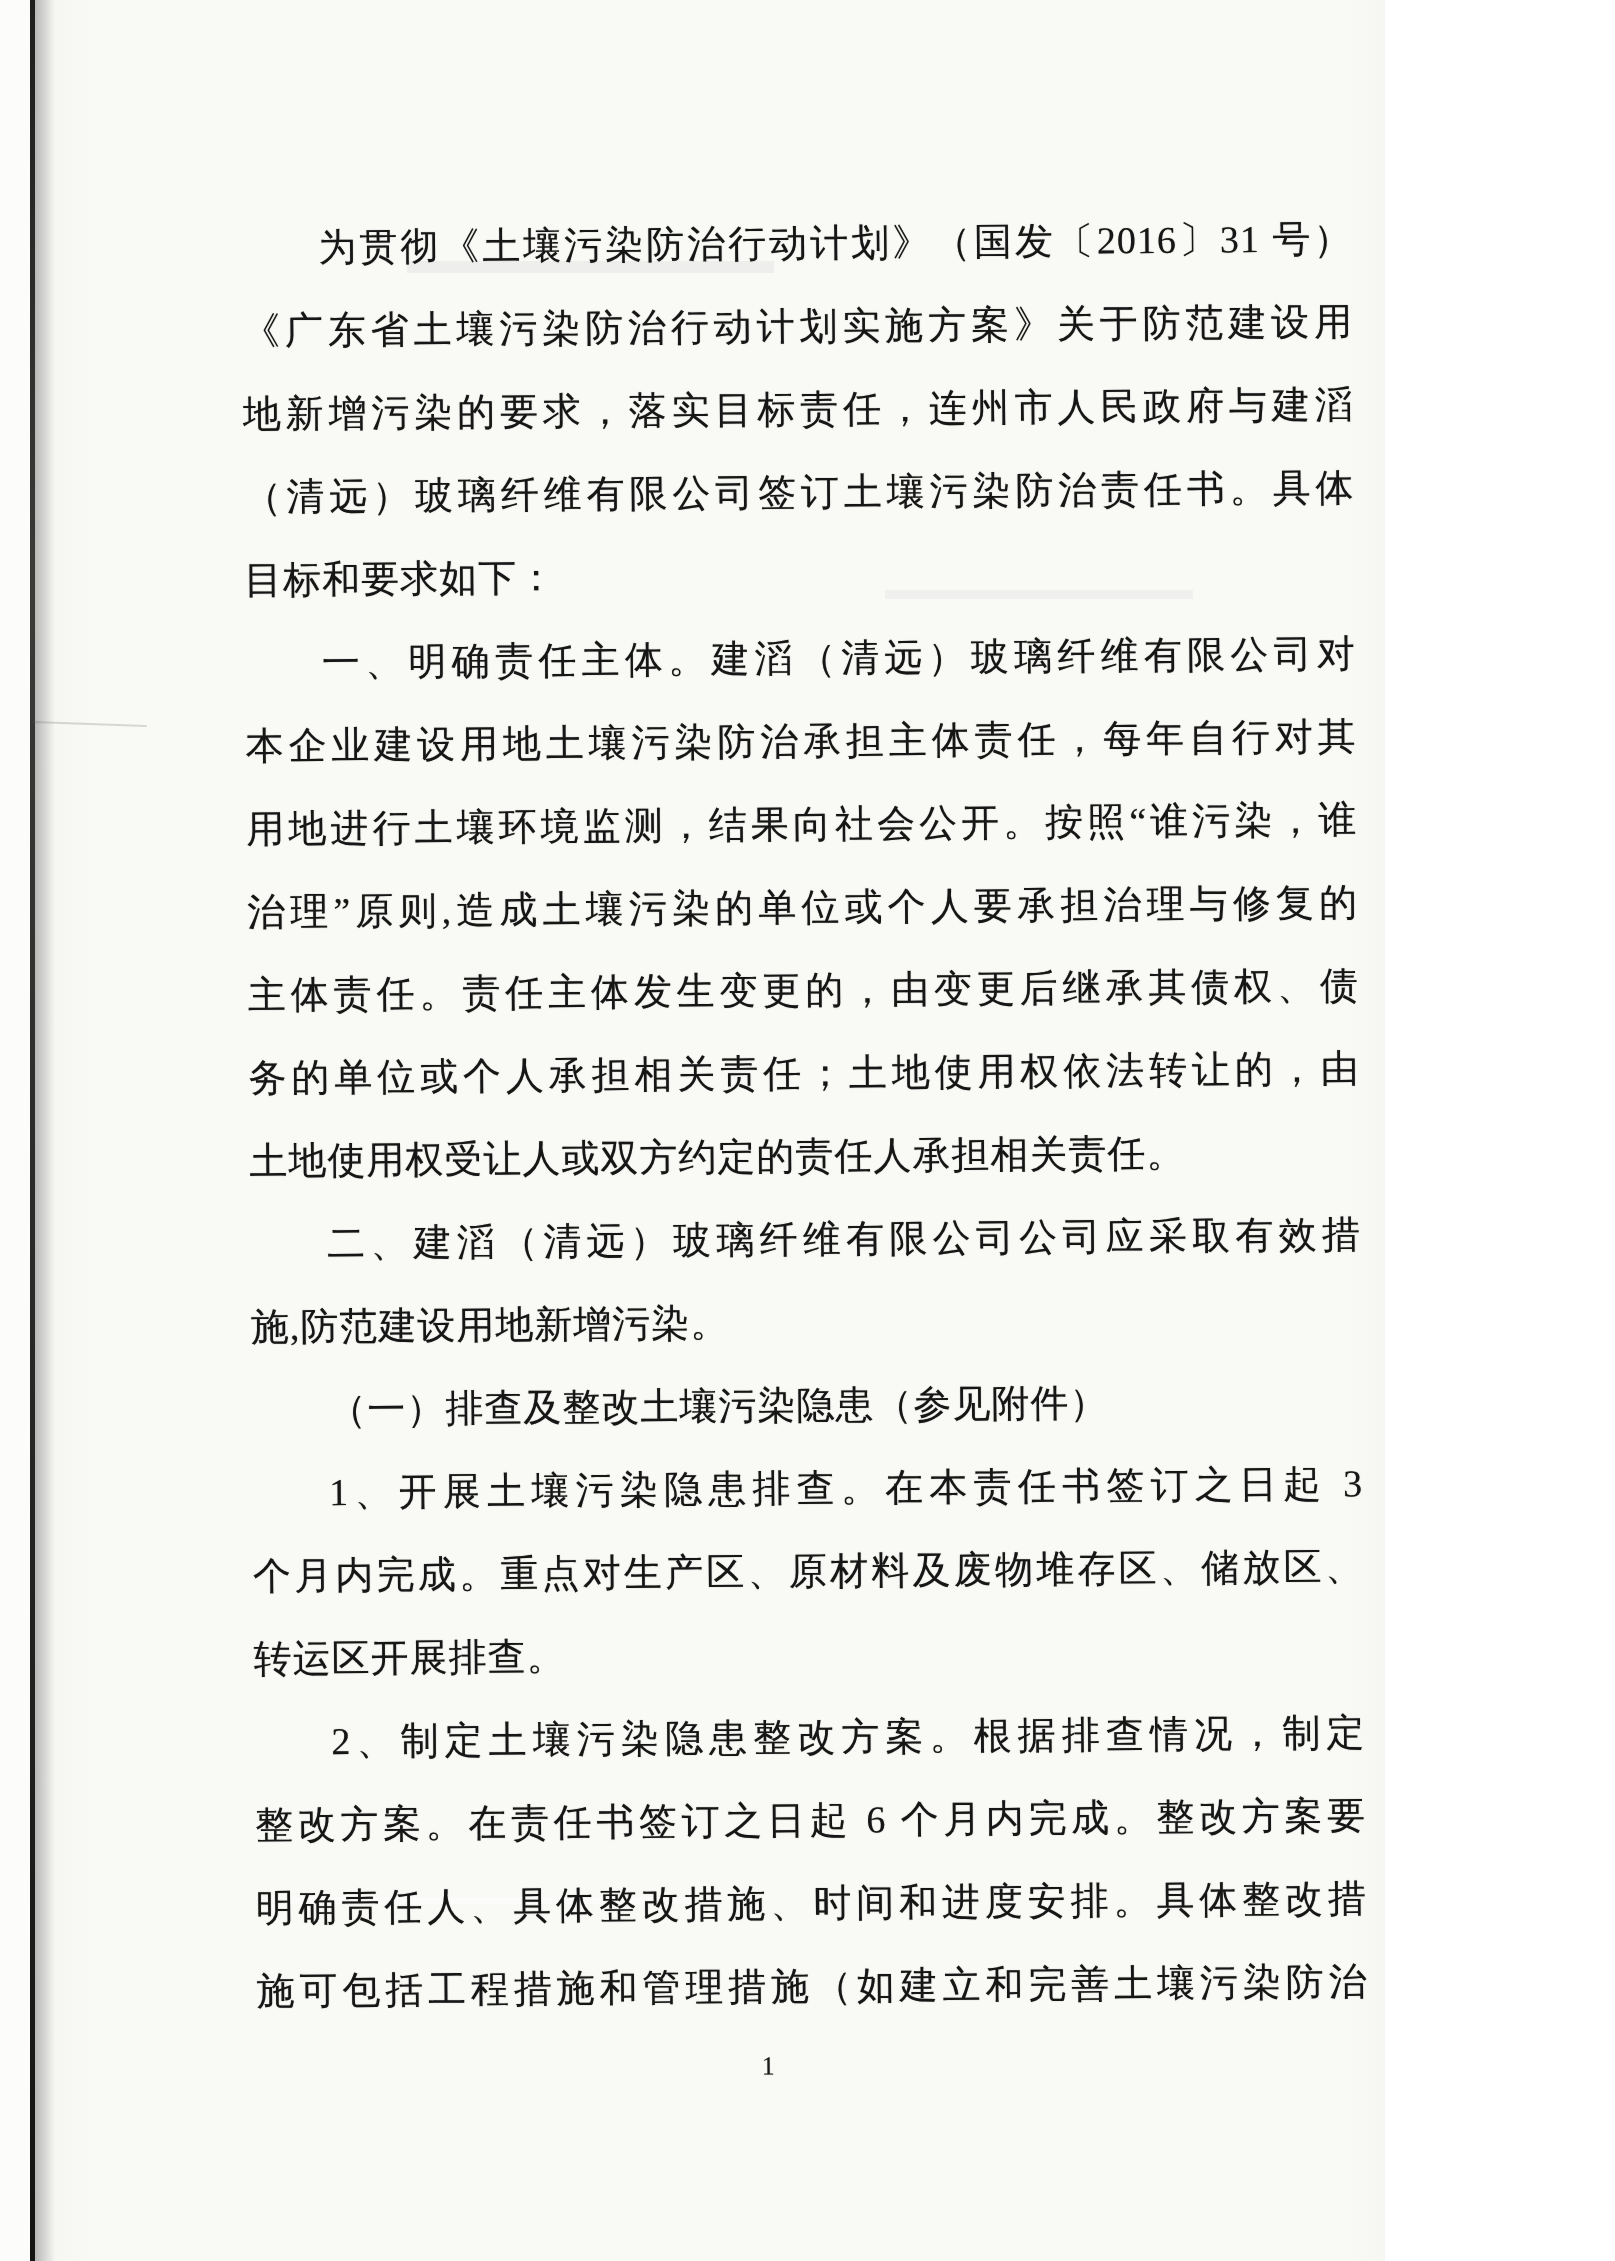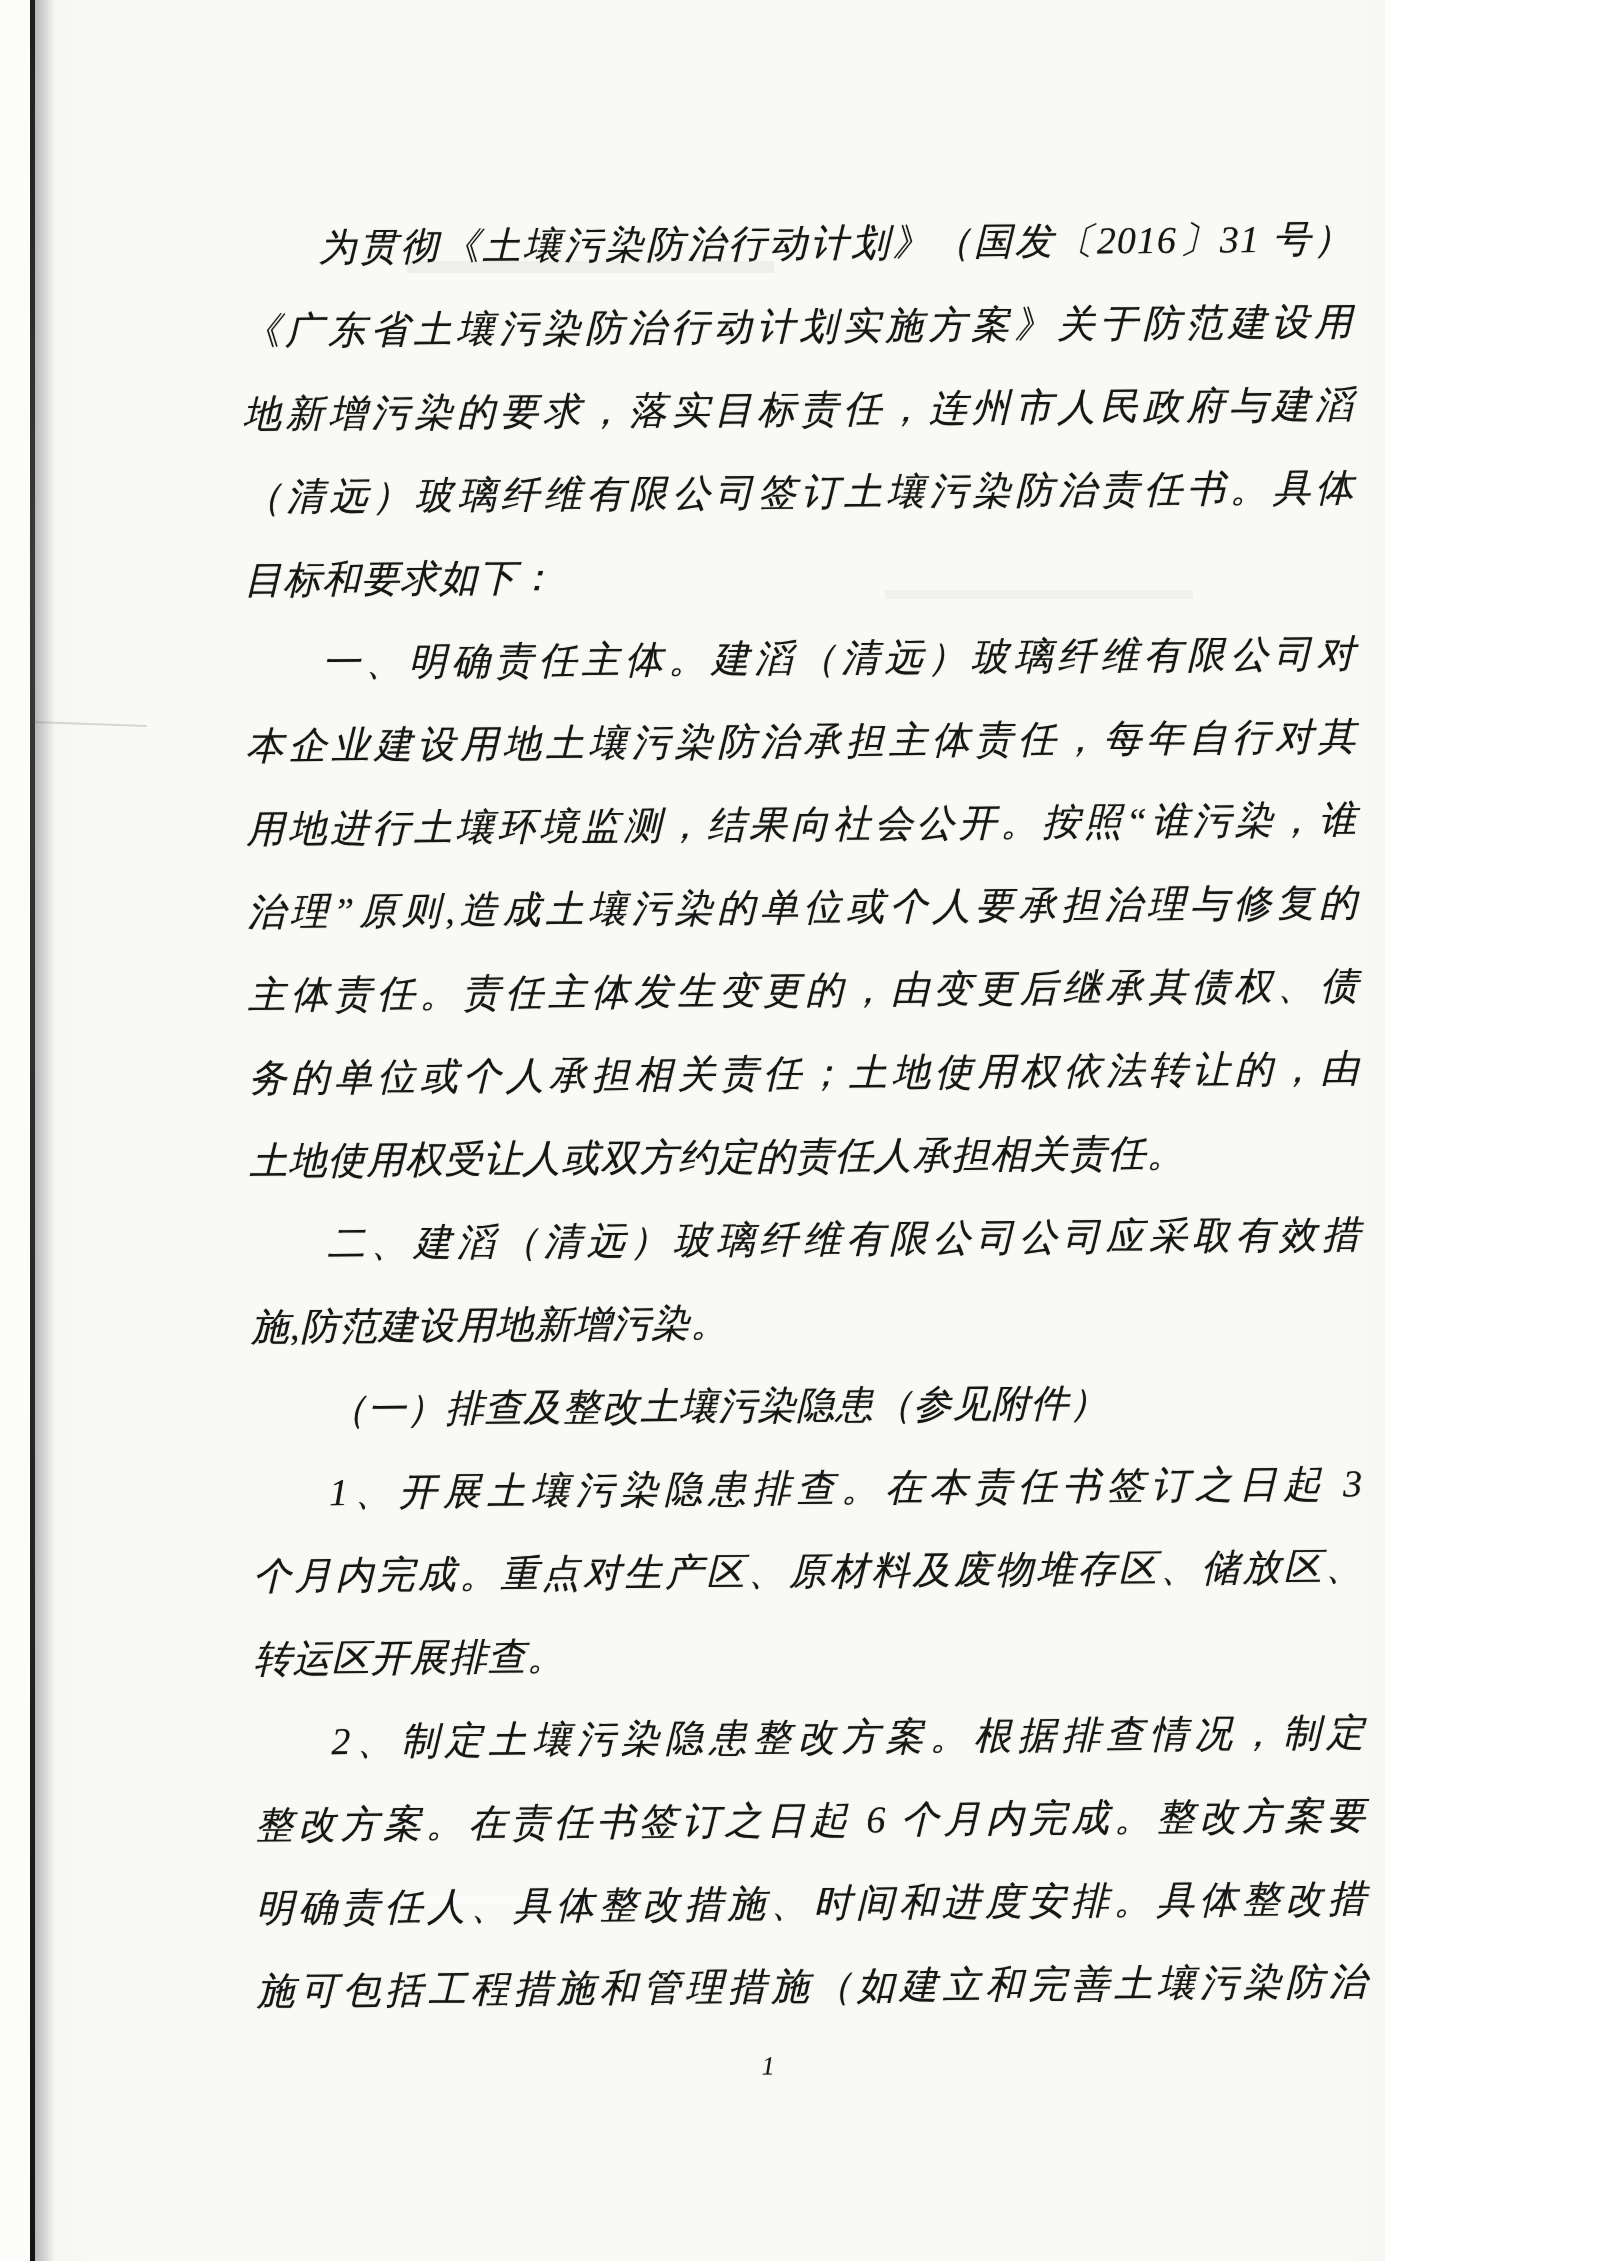--- a/index.html
+++ b/index.html
@@ -3,21 +3,20 @@
 <meta charset="utf-8">
 <style>
   html, body { margin: 0; padding: 0; background: #ffffff; }
   .page {
     position: relative;
     width: 1385px;
     height: 2261px;
     overflow: hidden;
     background: linear-gradient(90deg, #ededea 0%, #f5f5f2 3%, #f9f9f6 7%, #f9f9f6 97%, #f6f6f3 100%);
     font-family: "Liberation Serif", "DejaVu Serif", serif;
-    font-style: italic;
   }
   .outside-margin {
     position: absolute; left: 0; top: 0; width: 29.5px; height: 100%;
     background: #fcfcfa;
   }
   .spine-line {
     position: absolute; left: 29.5px; top: 0; width: 5.2px; height: 100%;
     background: linear-gradient(180deg, #1e1e1e 0%, #3a3a3a 25%, #282828 60%, #141414 100%);
   }
   .spine-shadow {

